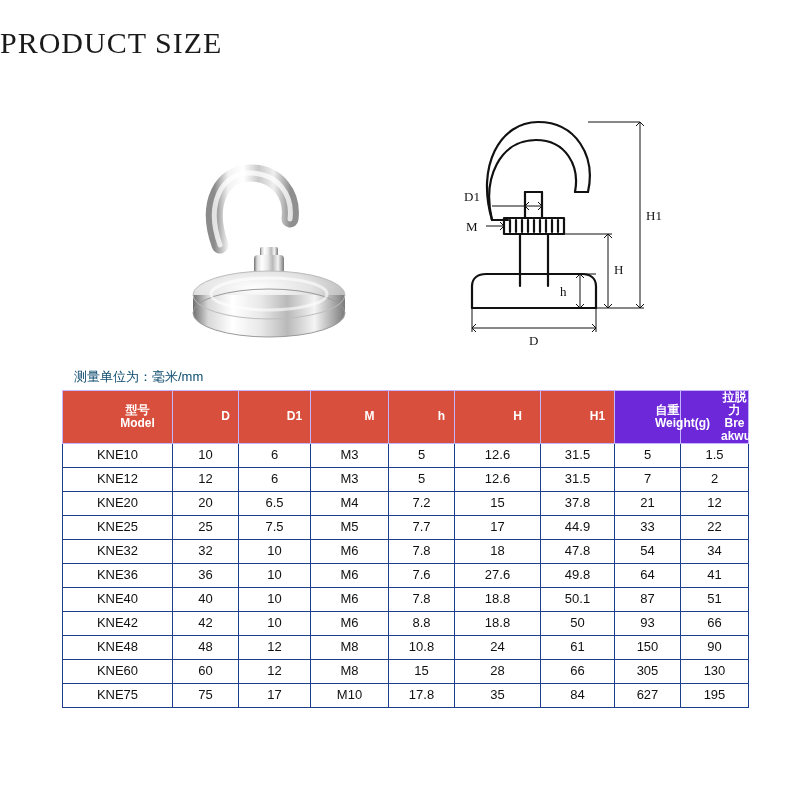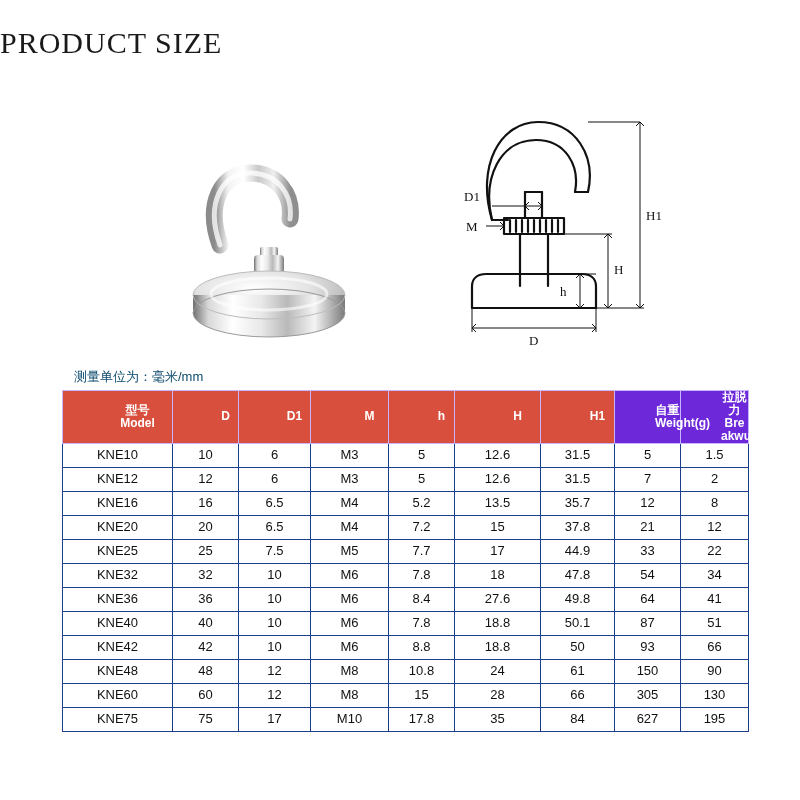--- a/index.html
+++ b/index.html
@@ -299,31 +299,20 @@
           <td>12</td>
           <td>6</td>
           <td>M3</td>
           <td>5</td>
           <td>12.6</td>
           <td>31.5</td>
           <td>7</td>
           <td>2</td>
         </tr>
         <tr>
-          <td class="model">KNE16</td>
-          <td>16</td>
-          <td>6.5</td>
-          <td>M4</td>
-          <td>5.2</td>
-          <td>13.5</td>
-          <td>35.7</td>
-          <td>12</td>
-          <td>8</td>
-        </tr>
-        <tr>
           <td class="model">KNE20</td>
           <td>20</td>
           <td>6.5</td>
           <td>M4</td>
           <td>7.2</td>
           <td>15</td>
           <td>37.8</td>
           <td>21</td>
           <td>12</td>
         </tr>
@@ -347,21 +336,21 @@
           <td>18</td>
           <td>47.8</td>
           <td>54</td>
           <td>34</td>
         </tr>
         <tr>
           <td class="model">KNE36</td>
           <td>36</td>
           <td>10</td>
           <td>M6</td>
-          <td>8.4</td>
+          <td>7.6</td>
           <td>27.6</td>
           <td>49.8</td>
           <td>64</td>
           <td>41</td>
         </tr>
         <tr>
           <td class="model">KNE40</td>
           <td>40</td>
           <td>10</td>
           <td>M6</td>

